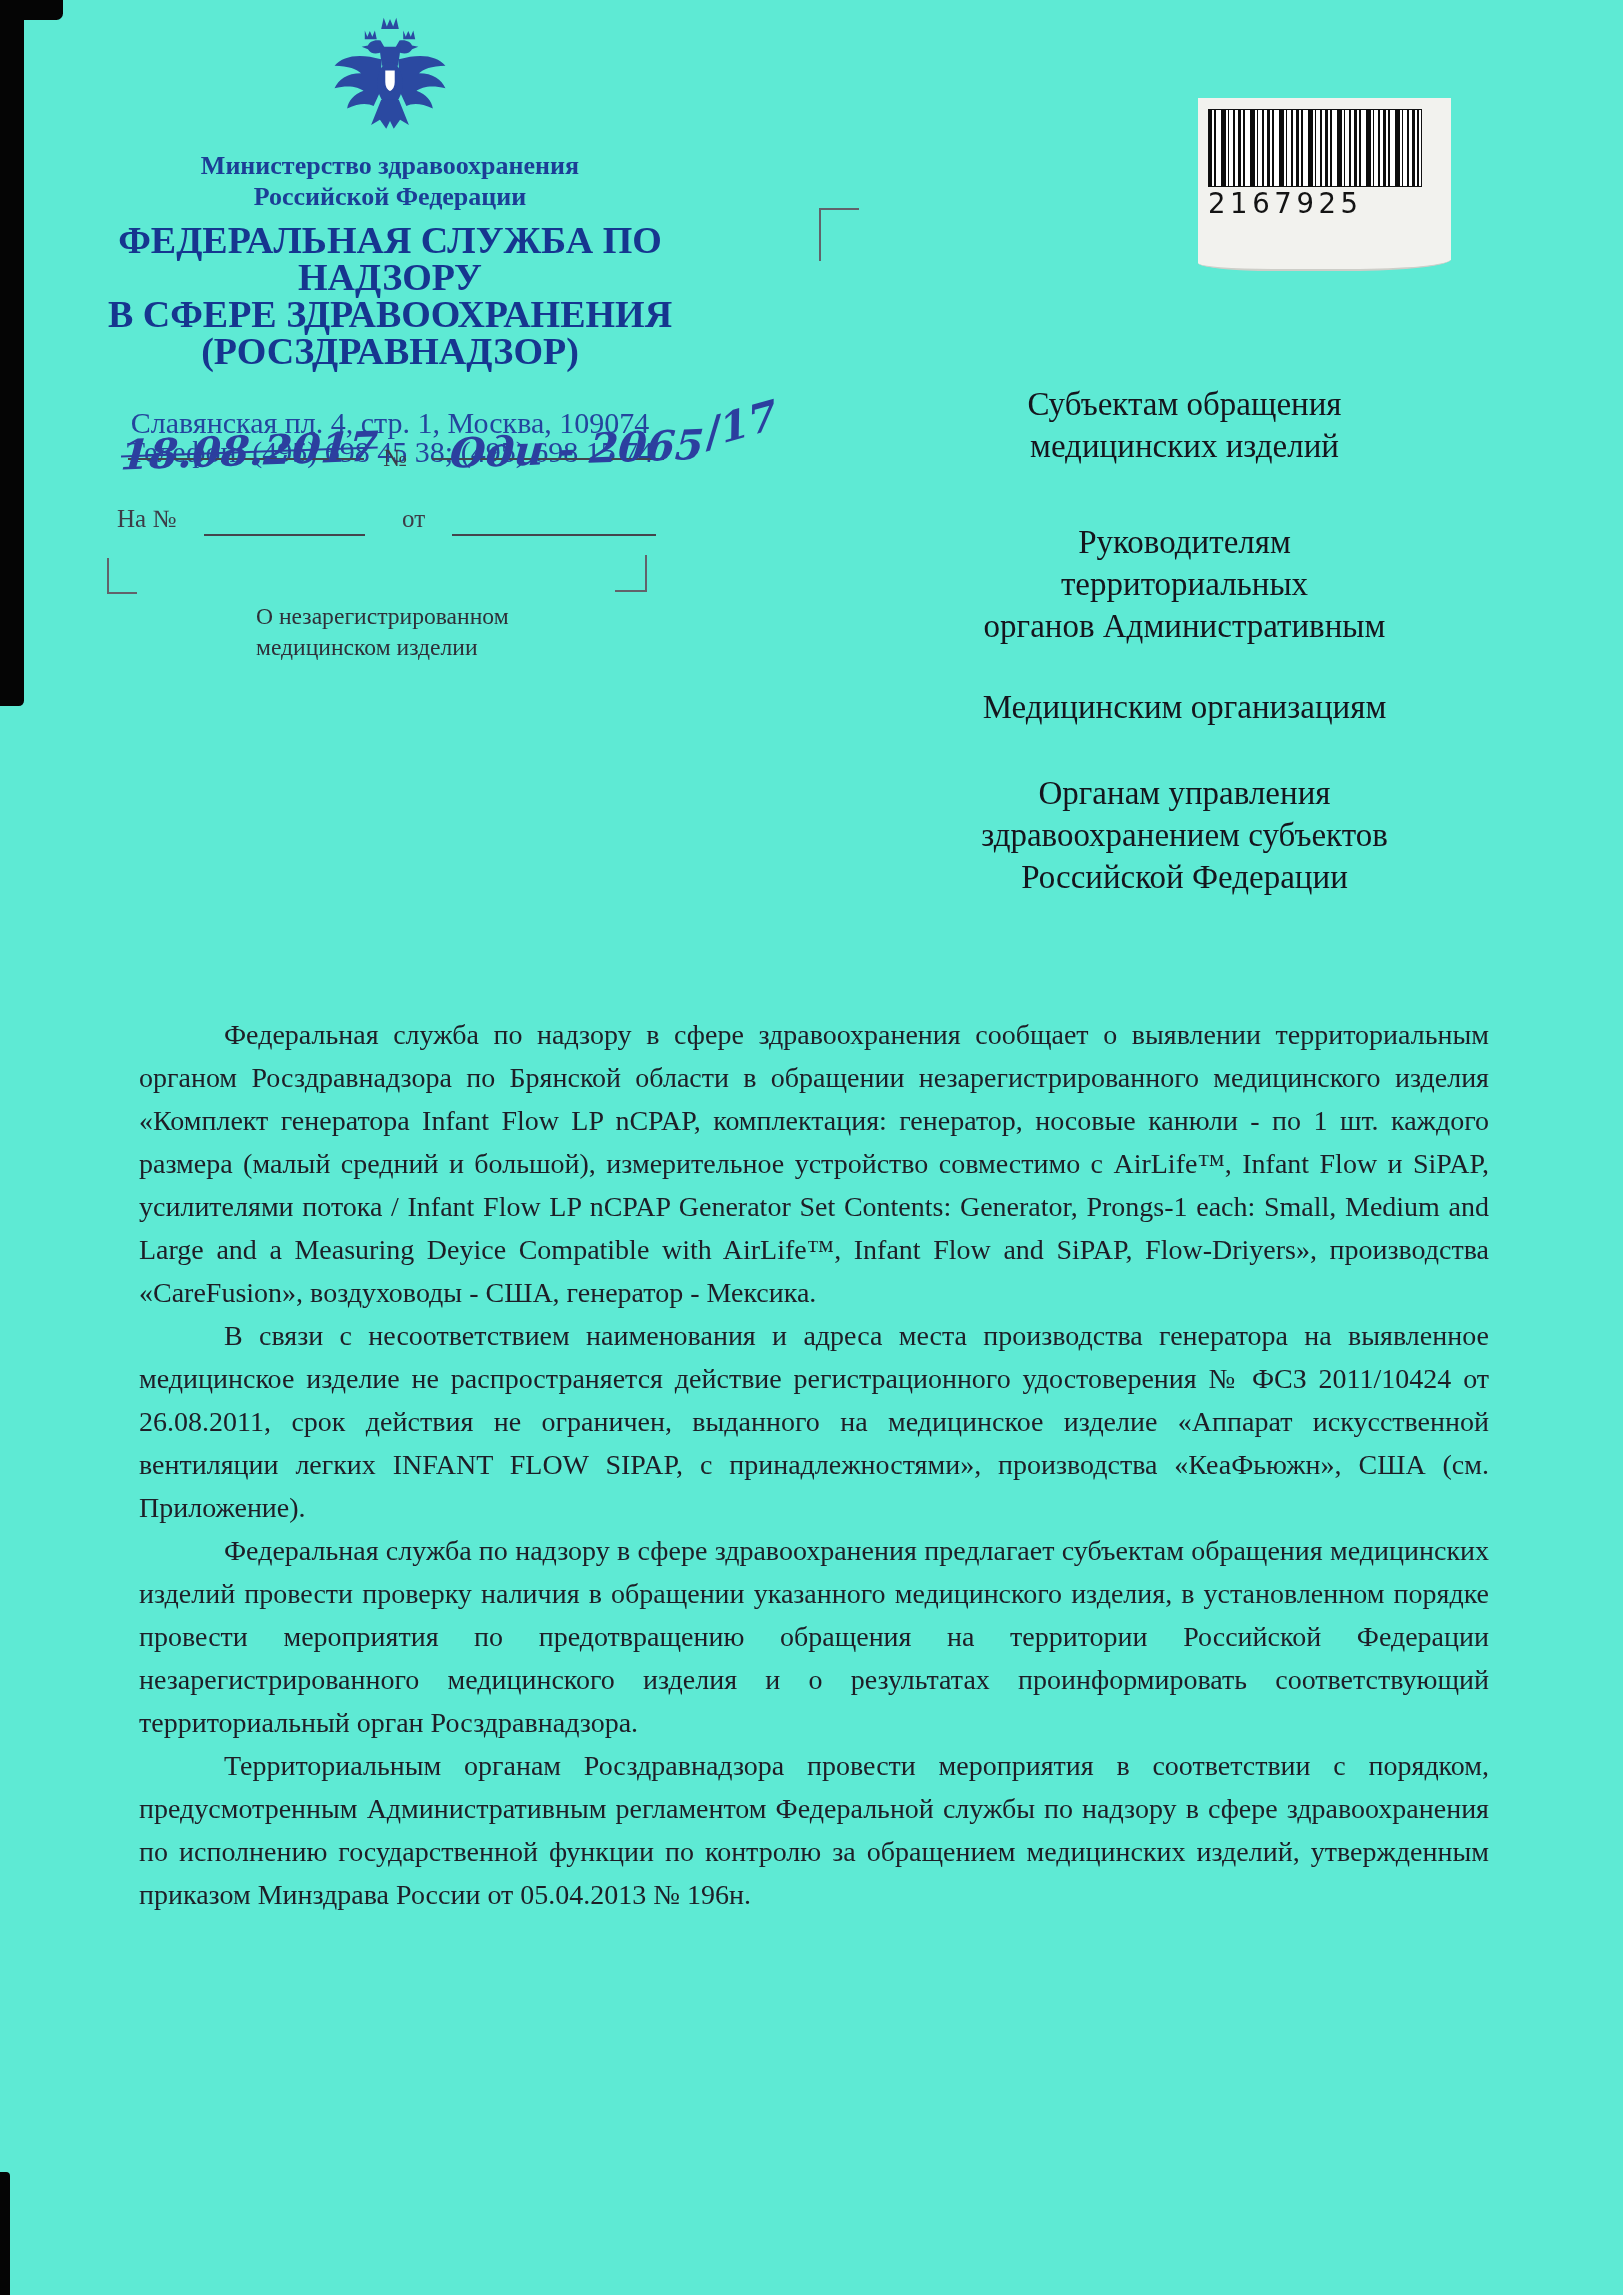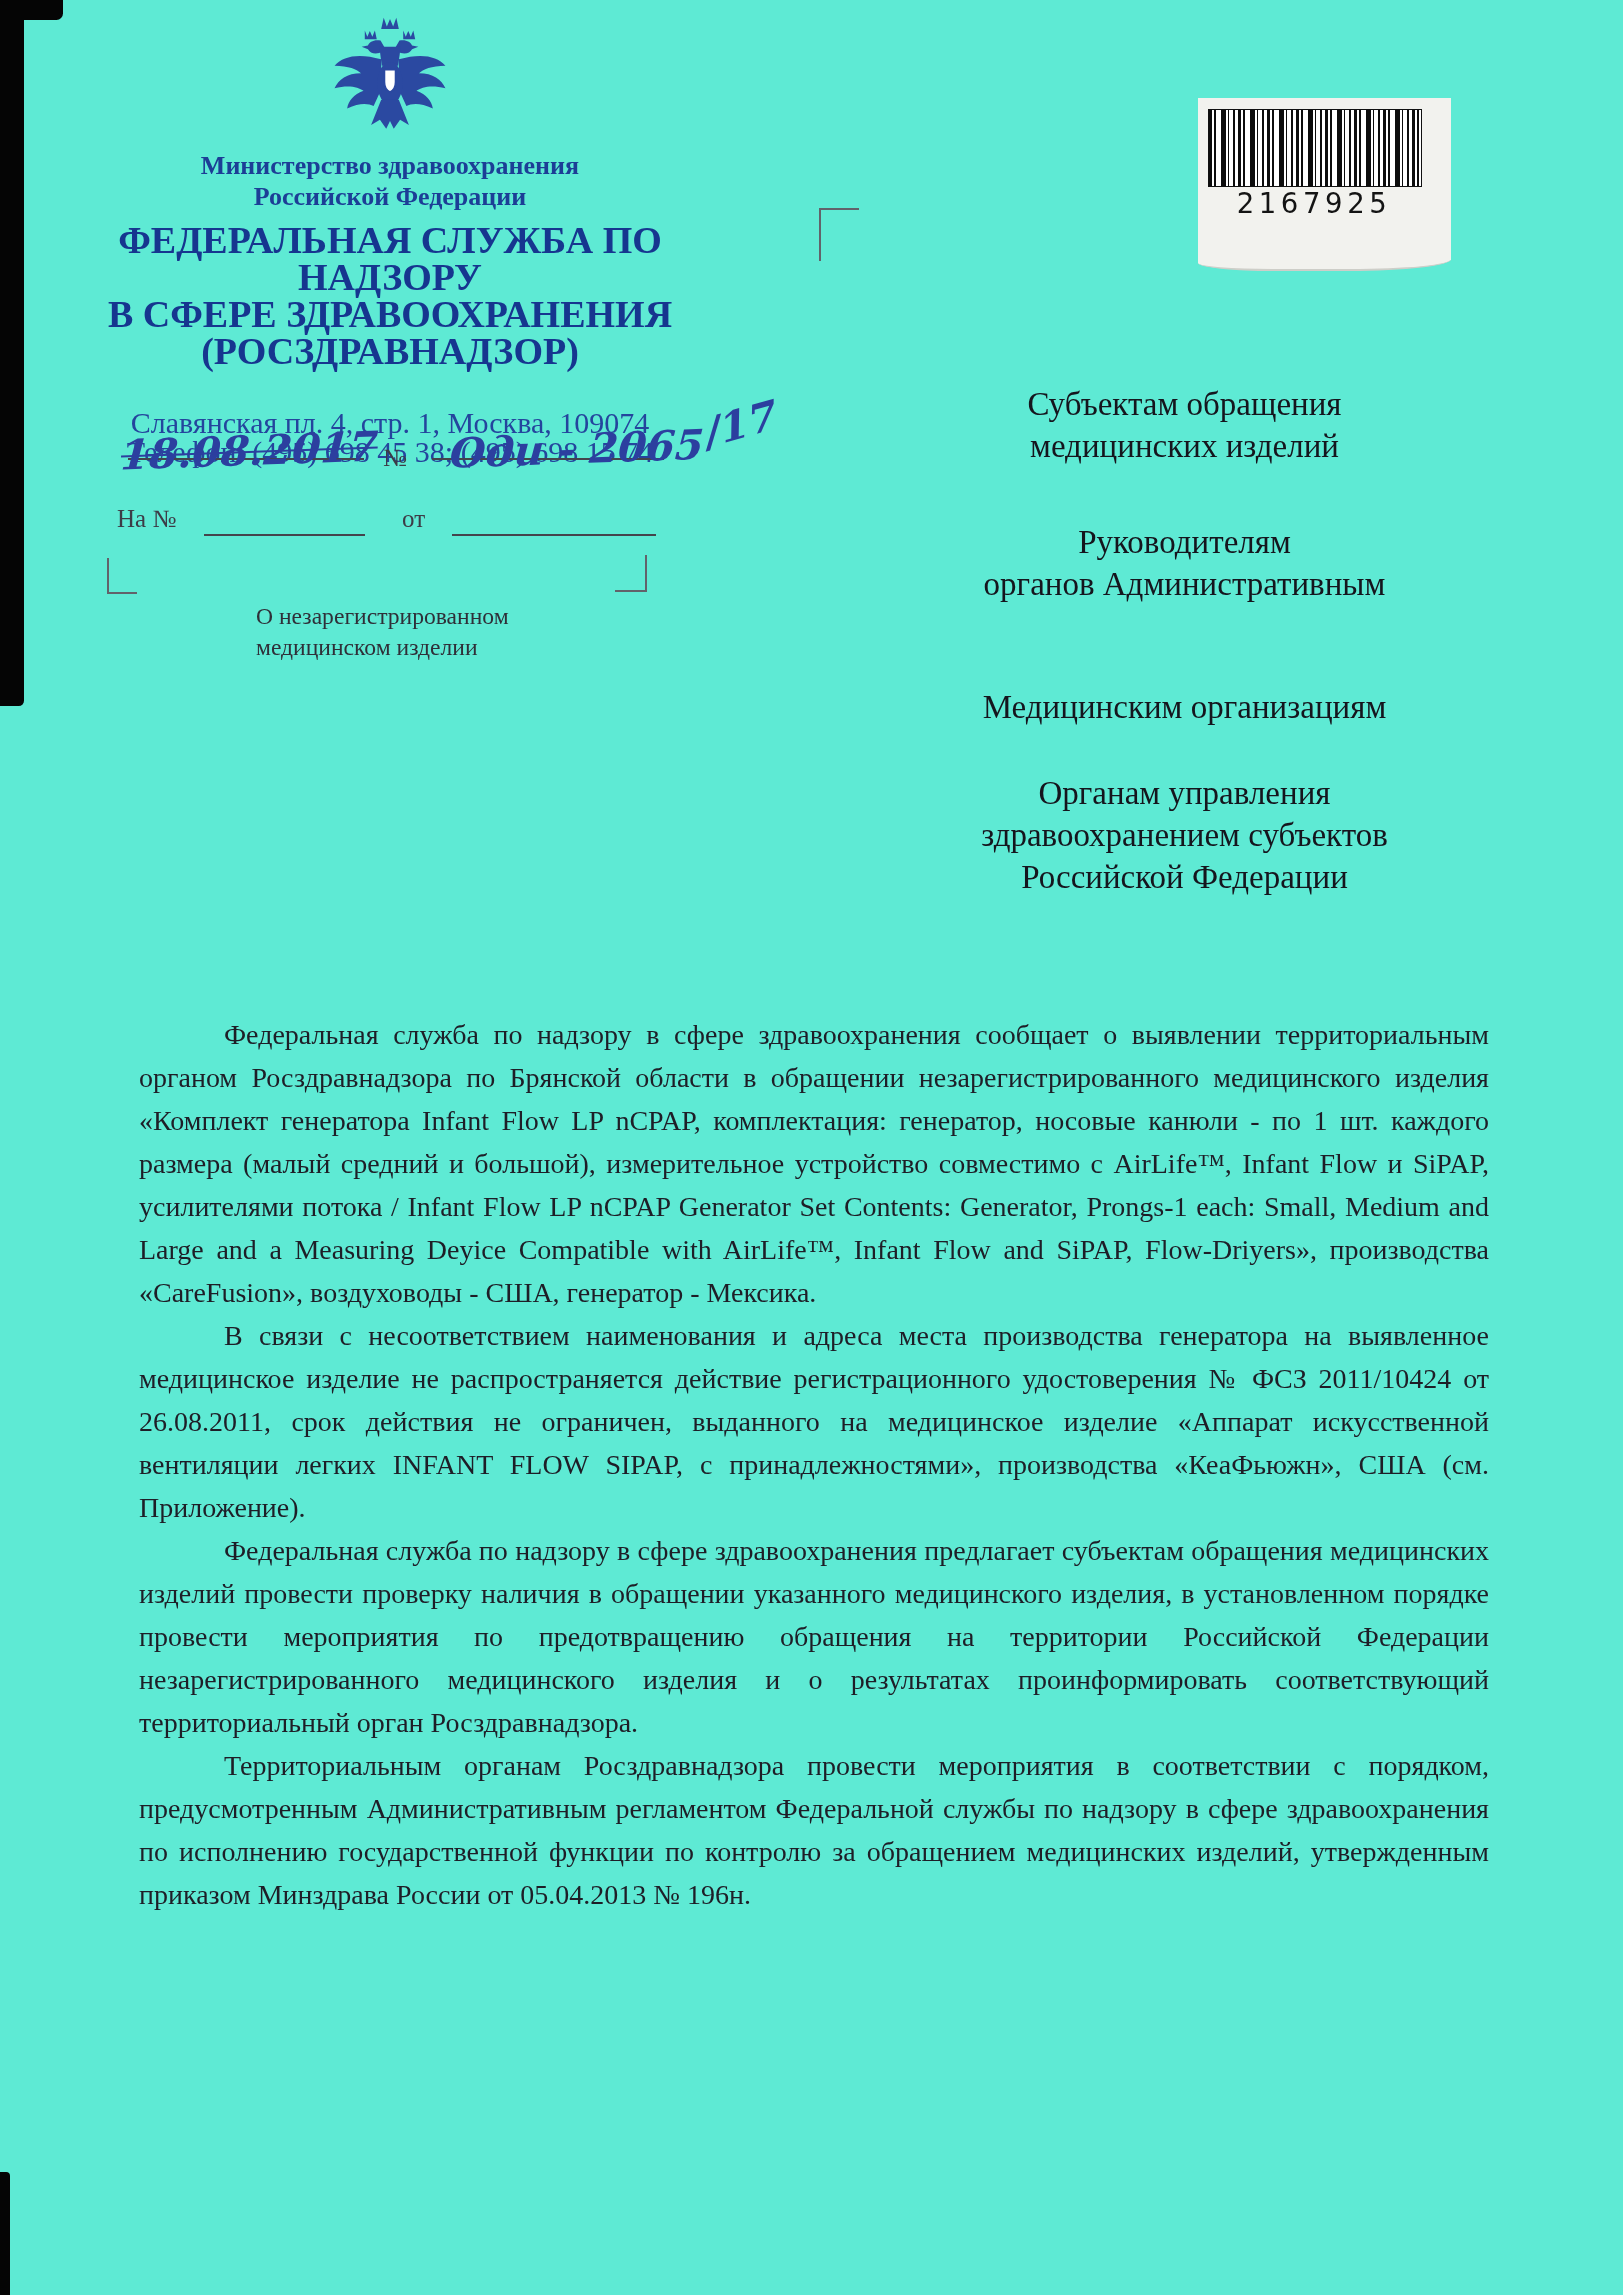--- a/index.html
+++ b/index.html
@@ -61,21 +61,21 @@
   .barcode{
     position:absolute;left:1208px;top:109px;width:212px;height:76px;
     background:repeating-linear-gradient(90deg,
       #0d0d0d 0 3.3px,#fff 3.3px 5.2px,#0d0d0d 5.2px 7.2px,#fff 7.2px 11.8px,
       #0d0d0d 11.8px 17px,#fff 17px 19px,#0d0d0d 19px 20px,#fff 20px 24px,
       #0d0d0d 24px 26px,#fff 26px 29px);
     border:0.7px solid #111;
   }
   .barcode-number{
     position:absolute;left:1208px;top:187px;width:212px;
-    text-align:center;font-size:27.5px;letter-spacing:4.6px;color:#141414;
+    text-align:left;font-size:27.5px;letter-spacing:4.6px;color:#141414;
     font-family:"DejaVu Sans", sans-serif;
   }
 
   
   .addressees{position:absolute;left:936px;top:0;width:497px;}
   .addr-block{position:absolute;left:0;width:497px;text-align:center;
     font-size:33px;line-height:42px;color:#15151d;}
   .addr-block div{white-space:nowrap;}
   .addr-1{top:383px;}
   .addr-2{top:521px;}
@@ -154,20 +154,21 @@
   <div class="barcode"></div>
   <div class="barcode-number">2167925</div>
 
   <div class="addressees">
     <div class="addr-block addr-1">
       <div>Субъектам обращения</div>
       <div>медицинских изделий</div>
     </div>
     <div class="addr-block addr-2">
       <div>Руководителям</div>
+      <div>территориальных</div>
       <div>органов Административным</div>
     </div>
     <div class="addr-block addr-3">
       <div>Медицинским организациям</div>
     </div>
     <div class="addr-block addr-4">
       <div>Органам управления</div>
       <div>здравоохранением субъектов</div>
       <div>Российской Федерации</div>
     </div>

